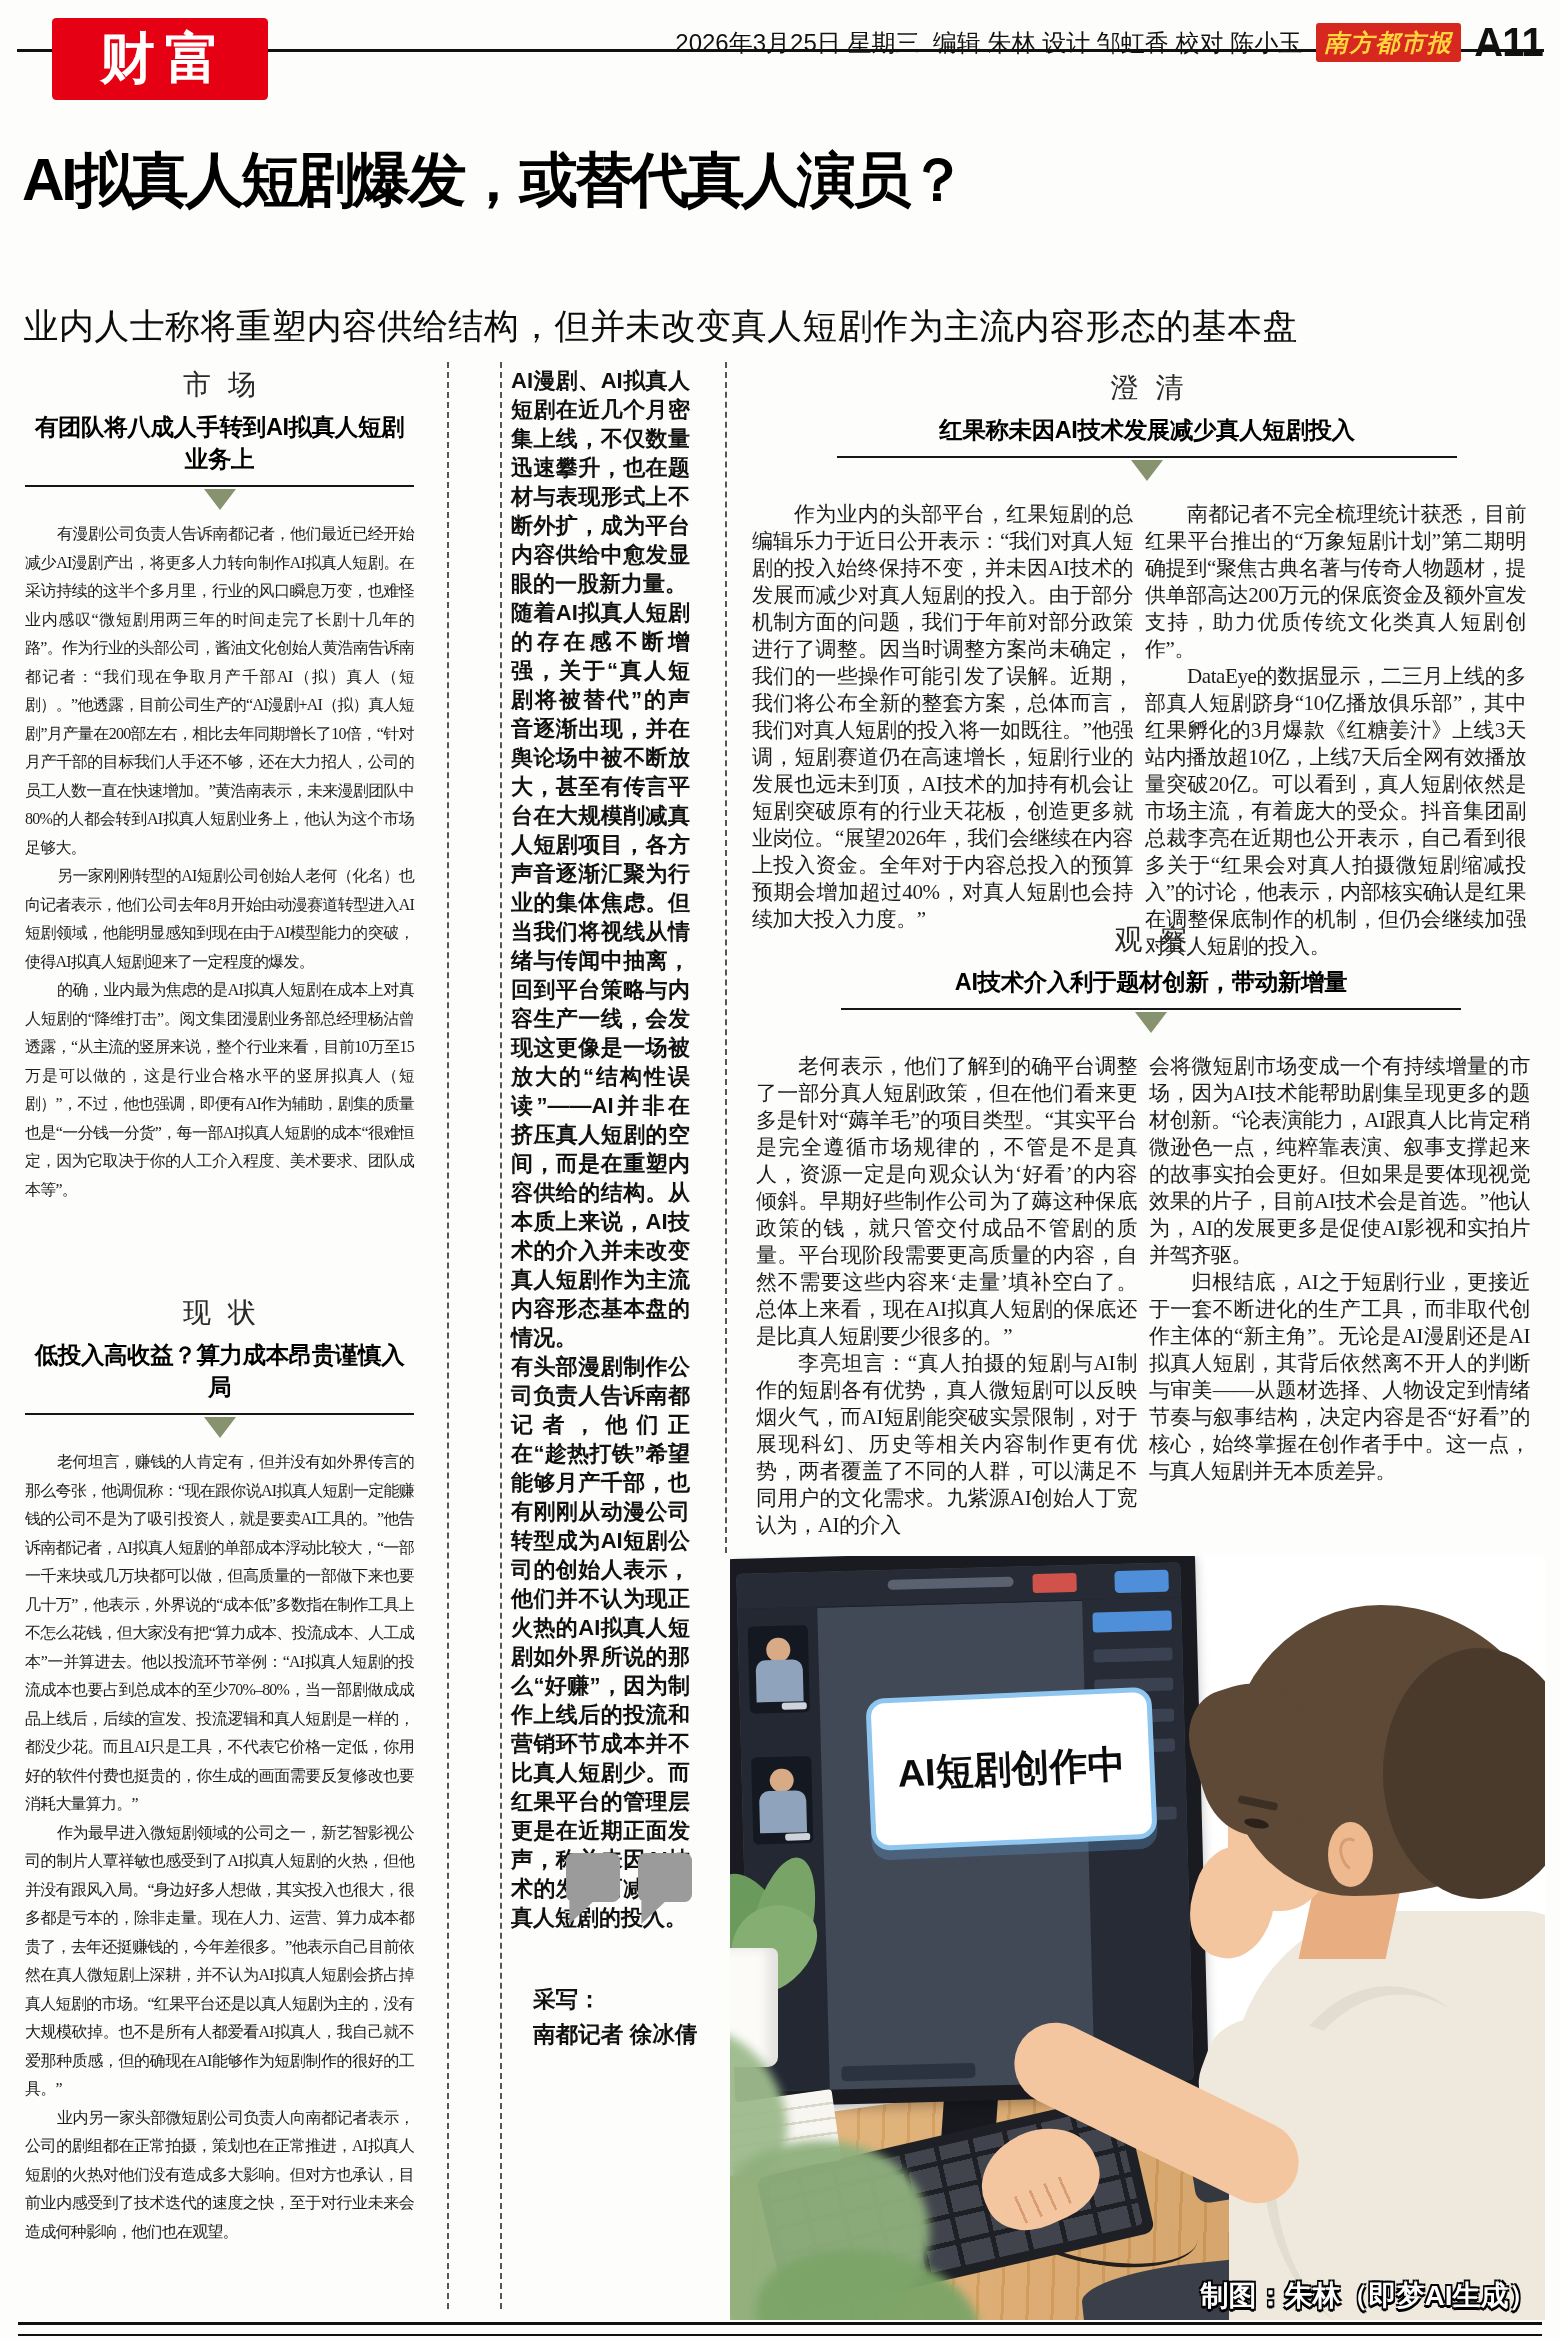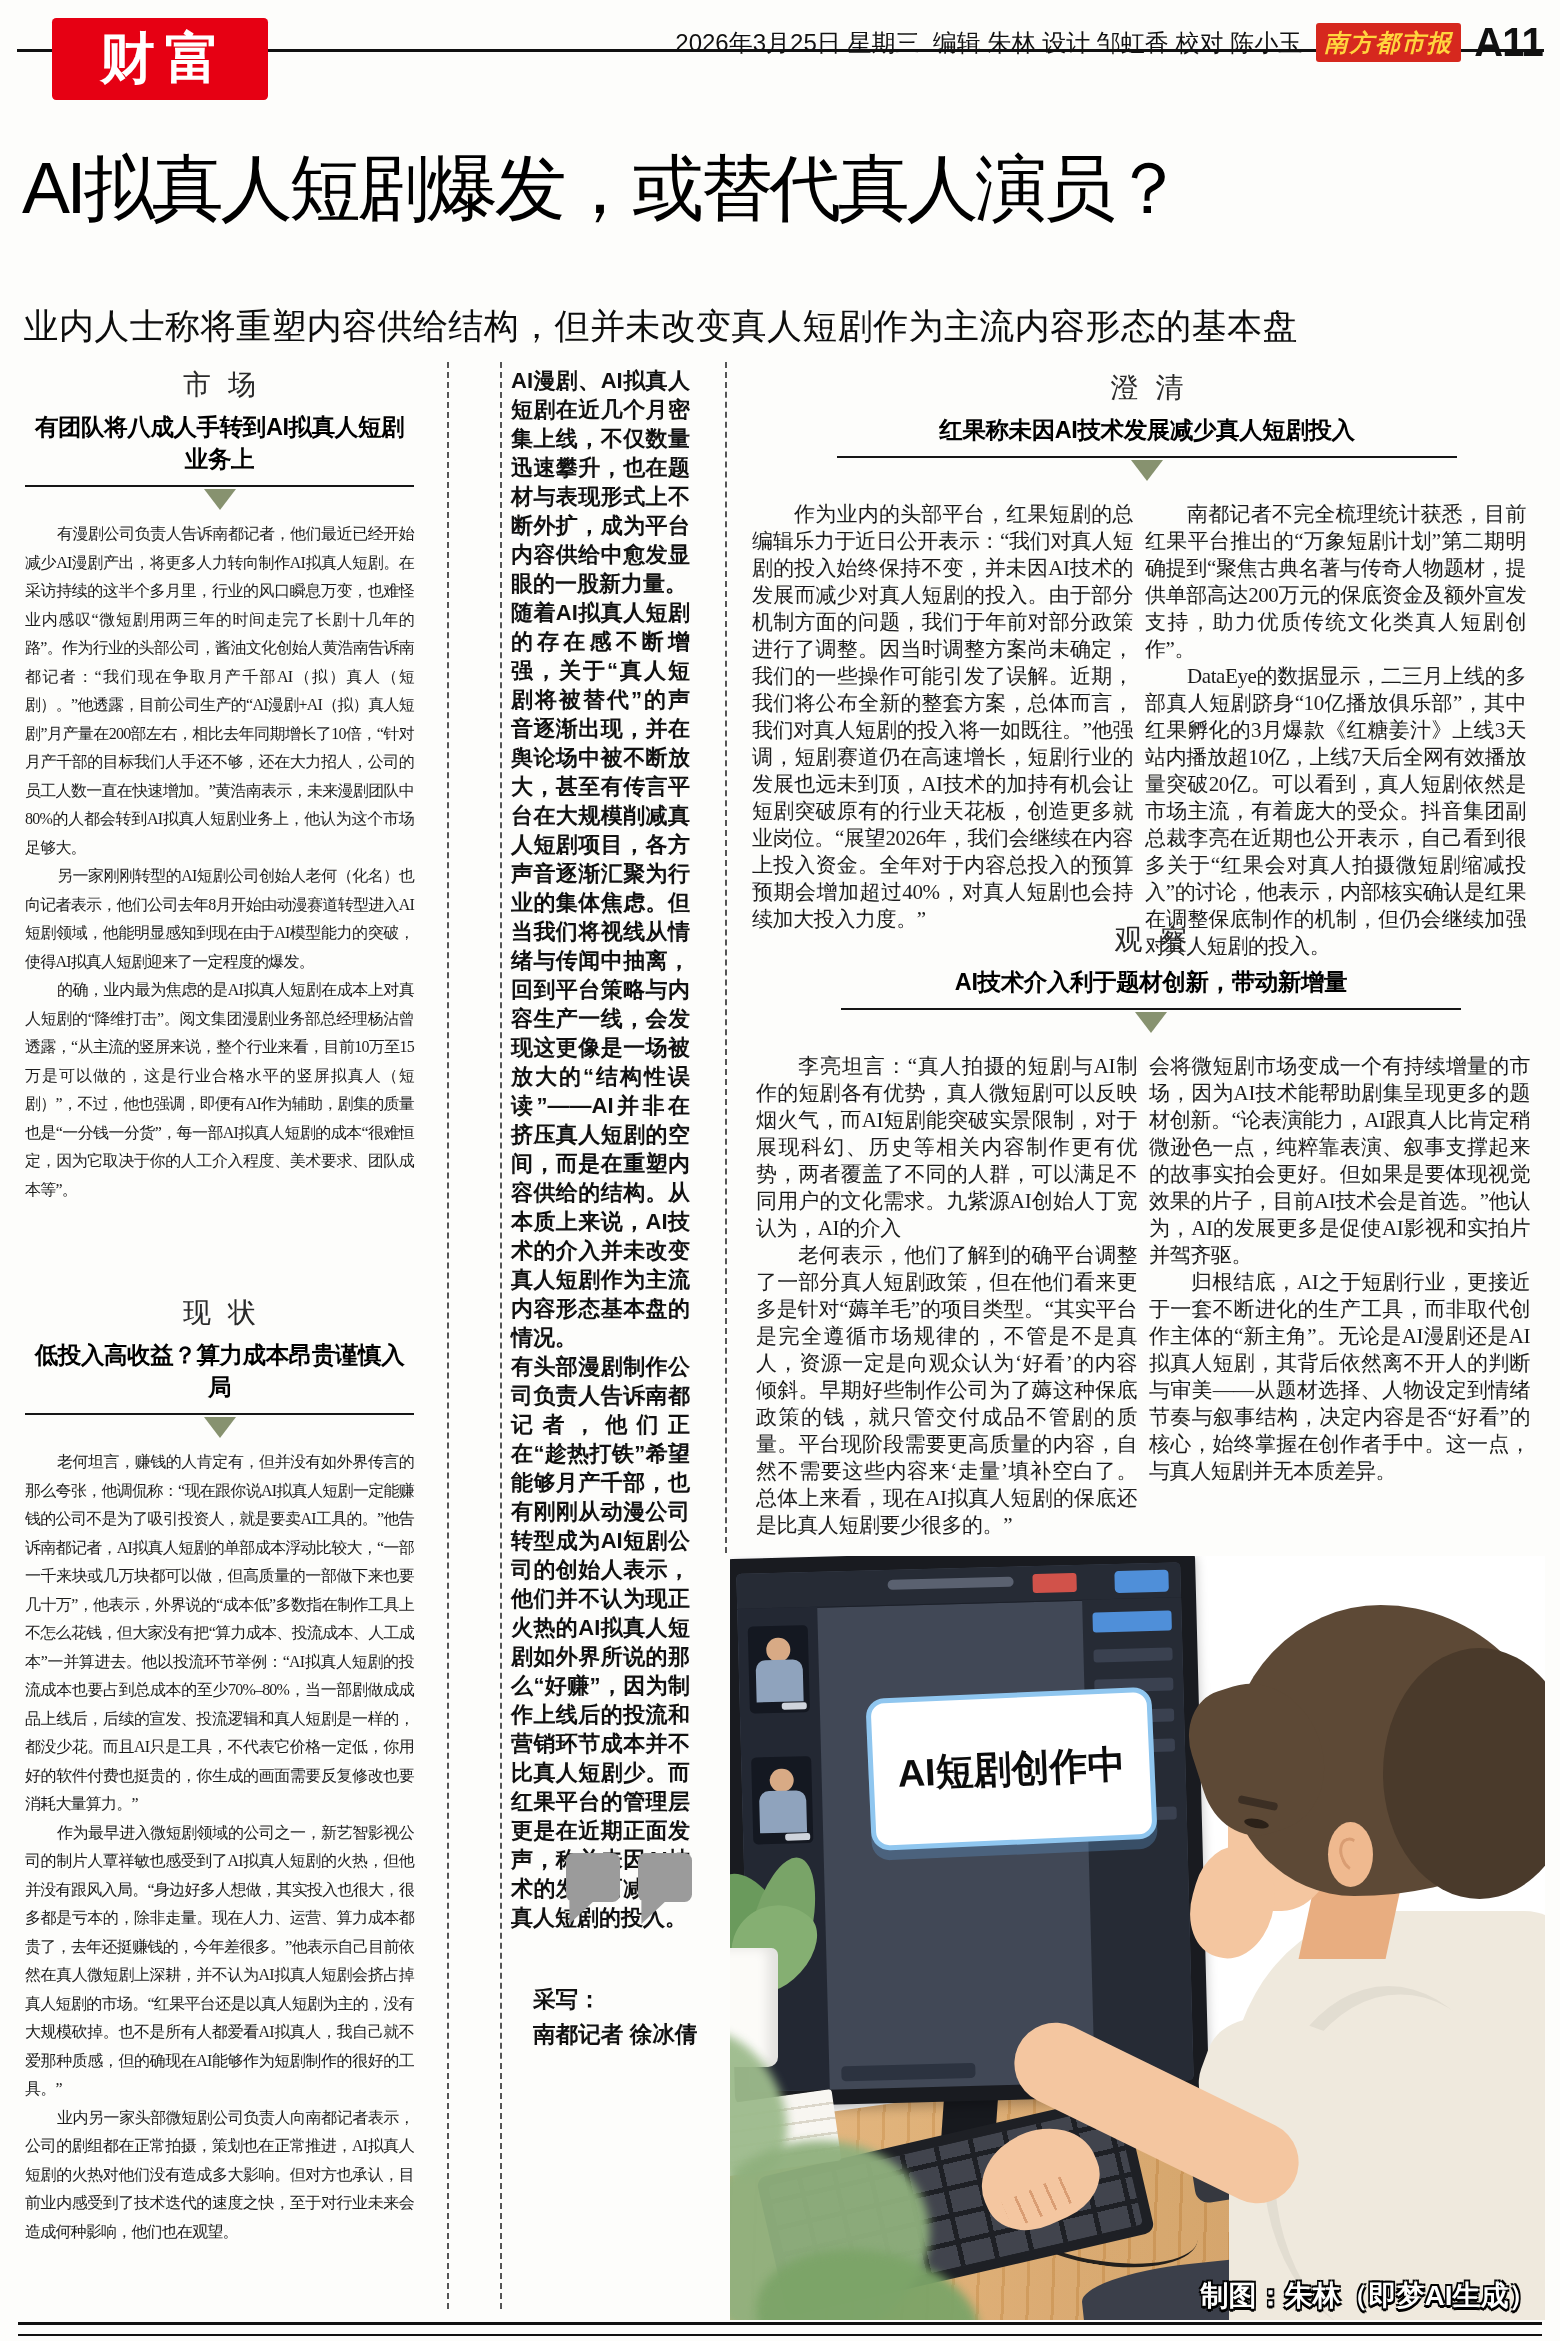--- a/index.html
+++ b/index.html
@@ -20,21 +20,21 @@
   }
   #header-meta{right:17px;top:20px;display:flex;align-items:center;gap:13.4px;font-size:24px;color:#111;}
   #masthead-logo{
     background:#d6281e;color:#ffd53e;font-weight:900;font-style:italic;
     font-size:24px;padding:3.4px 8.4px;letter-spacing:1.7px;border-radius:3px;
   }
   #page-number{font-weight:900;font-size:40px;letter-spacing:-0.8px;}
 
   
   #main-headline{
-    left:22px;top:141px;width:1519px;font-weight:400;font-size:72px;
+    left:22px;top:141px;width:1519px;font-weight:700;font-size:59px;
     letter-spacing:-3.4px;white-space:nowrap;color:#000;
   }
   #deck{left:23.5px;top:303px;width:1520px;font-size:35px;font-weight:500;color:#0d0d0d;letter-spacing:0.4px;}
 
   
   .vdash{border-left:2.5px dashed #555;width:0;}
   #vrule-a{left:447px;top:362px;height:1947px;}
   #vrule-b{left:500px;top:362px;height:1947px;}
   #vrule-c{left:725px;top:362px;height:1191px;}
 
@@ -252,22 +252,22 @@
 <div class="abs col-right" id="sec-observe">
   <div class="sec-head wide">
     <div class="kicker">观察</div>
     <div class="sec-title sans">AI技术介入利于题材创新，带动新增量</div>
     <div class="sec-rule">
         <span class="tri"></span>
       </div>
   </div>
   <div class="twocol">
     <div>
+      <p>老何表示，他们了解到的确平台调整了一部分真人短剧政策，但在他们看来更多是针对“薅羊毛”的项目类型。“其实平台是完全遵循市场规律的，不管是不是真人，资源一定是向观众认为‘好看’的内容倾斜。早期好些制作公司为了薅这种保底政策的钱，就只管交付成品不管剧的质量。平台现阶段需要更高质量的内容，自然不需要这些内容来‘走量’填补空白了。总体上来看，现在AI拟真人短剧的保底还是比真人短剧要少很多的。”</p>
       <p>李亮坦言：“真人拍摄的短剧与AI制作的短剧各有优势，真人微短剧可以反映烟火气，而AI短剧能突破实景限制，对于展现科幻、历史等相关内容制作更有优势，两者覆盖了不同的人群，可以满足不同用户的文化需求。九紫源AI创始人丁宽认为，AI的介入</p>
-      <p>老何表示，他们了解到的确平台调整了一部分真人短剧政策，但在他们看来更多是针对“薅羊毛”的项目类型。“其实平台是完全遵循市场规律的，不管是不是真人，资源一定是向观众认为‘好看’的内容倾斜。早期好些制作公司为了薅这种保底政策的钱，就只管交付成品不管剧的质量。平台现阶段需要更高质量的内容，自然不需要这些内容来‘走量’填补空白了。总体上来看，现在AI拟真人短剧的保底还是比真人短剧要少很多的。”</p>
     </div>
     <div>
       <p class="noindent">会将微短剧市场变成一个有持续增量的市场，因为AI技术能帮助剧集呈现更多的题材创新。“论表演能力，AI跟真人比肯定稍微逊色一点，纯粹靠表演、叙事支撑起来的故事实拍会更好。但如果是要体现视觉效果的片子，目前AI技术会是首选。”他认为，AI的发展更多是促使AI影视和实拍片并驾齐驱。</p>
       <p>归根结底，AI之于短剧行业，更接近于一套不断进化的生产工具，而非取代创作主体的“新主角”。无论是AI漫剧还是AI拟真人短剧，其背后依然离不开人的判断与审美——从题材选择、人物设定到情绪节奏与叙事结构，决定内容是否“好看”的核心，始终掌握在创作者手中。这一点，与真人短剧并无本质差异。</p>
     </div>
   </div>
 </div>
 
 <div class="abs" id="illo">
   <div class="abs" id="desk"></div>

